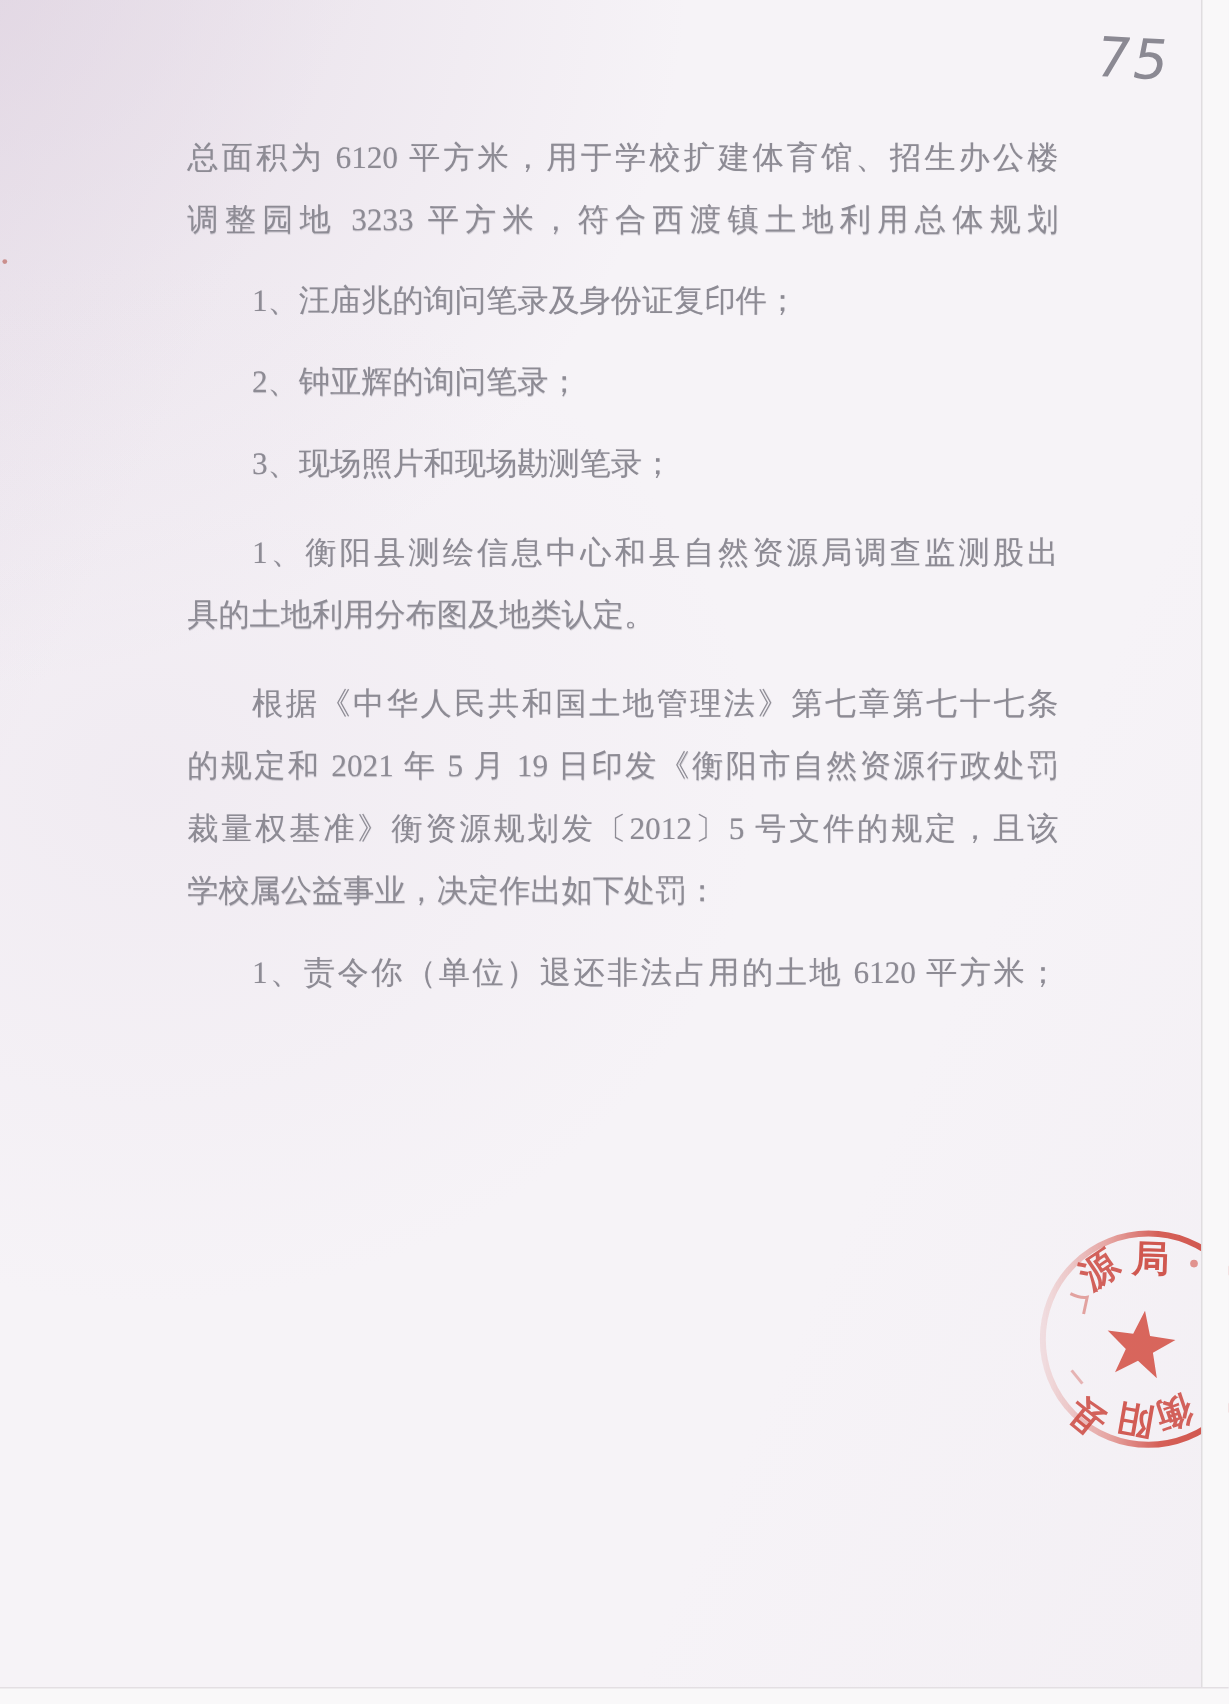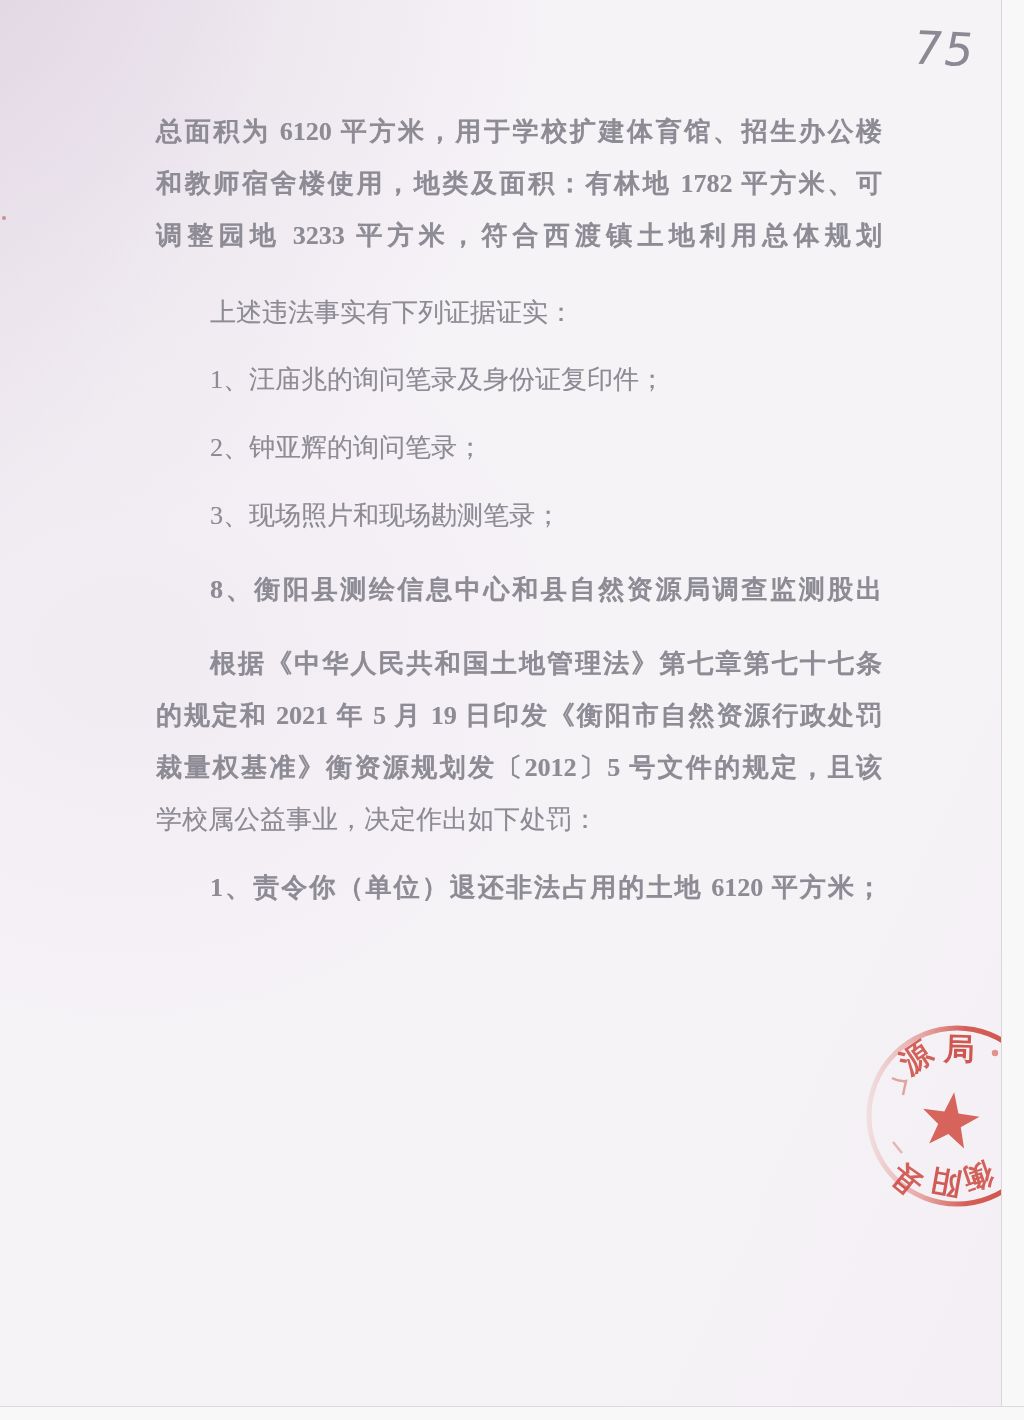--- a/index.html
+++ b/index.html
@@ -27,57 +27,54 @@
     color:#8b8993;transform:rotate(3deg) skewX(-8deg);letter-spacing:2px;
   }
   
   .content{
     position:absolute;left:156px;top:106px;width:726px;
     font-size:26px;color:#8d8b94;letter-spacing:0;
     text-shadow:0.3px 0.3px 0.6px rgba(145,143,152,.45);
   }
   .block{margin:0;}
   .line{height:52px;line-height:52px;white-space:nowrap;}
-  .line.just{white-space:normal;text-align:justify;text-align-last:justify;font-weight:bold;}
+  .line.just{white-space:normal;text-align:justify;text-align-last:justify;}
   .line.ind{padding-left:54px;}
   .mt15{margin-top:15px;} .mt16{margin-top:16px;} .mt22{margin-top:22px;} .mt25{margin-top:25px;}
   
   .stamp-wrap{position:absolute;left:866px;top:1016px;width:158px;height:205px;overflow:hidden;}
   .stamp-wrap svg{display:block;filter:blur(.3px);opacity:.95;}
   .seal-char{font-family:"Liberation Serif","DejaVu Serif",serif;font-weight:600;fill:#c9392f;}
 </style>
 </head>
 <body>
 
 <div class="shade shade-band"></div>
 <div class="shade shade-corner"></div>
 <div class="shade shade-mid"></div>
 
 <div class="pagenum">75</div>
 
 <div class="content">
   <div class="block">
     <div class="line just">总面积为 6120 平方米，用于学校扩建体育馆、招生办公楼</div>
-    <div class="line just">和教师宿舍楼使用，地类及面积：有林地 1782 平方米、可</div>
     <div class="line just">调整园地 3233 平方米，符合西渡镇土地利用总体规划</div>
-  </div>
-  <div class="block mt25">
-    <div class="line ind">上述违法事实有下列证据证实：</div>
   </div>
   <div class="block mt15">
     <div class="line ind">1、汪庙兆的询问笔录及身份证复印件；</div>
   </div>
   <div class="block mt16">
     <div class="line ind">2、钟亚辉的询问笔录；</div>
   </div>
   <div class="block mt16">
     <div class="line ind">3、现场照片和现场勘测笔录；</div>
   </div>
   <div class="block mt22">
-    <div class="line ind just">8、衡阳县测绘信息中心和县自然资源局调查监测股出</div>
+    <div class="line ind just">1、衡阳县测绘信息中心和县自然资源局调查监测股出</div>
+    <div class="line">具的土地利用分布图及地类认定。</div>
   </div>
   <div class="block mt22">
     <div class="line ind just">根据《中华人民共和国土地管理法》第七章第七十七条</div>
     <div class="line just">的规定和 2021 年 5 月 19 日印发《衡阳市自然资源行政处罚</div>
     <div class="line just">裁量权基准》衡资源规划发〔2012〕5 号文件的规定，且该</div>
     <div class="line">学校属公益事业，决定作出如下处罚：</div>
   </div>
   <div class="block mt16">
     <div class="line ind just">1、责令你（单位）退还非法占用的土地 6120 平方米；</div>
   </div>

